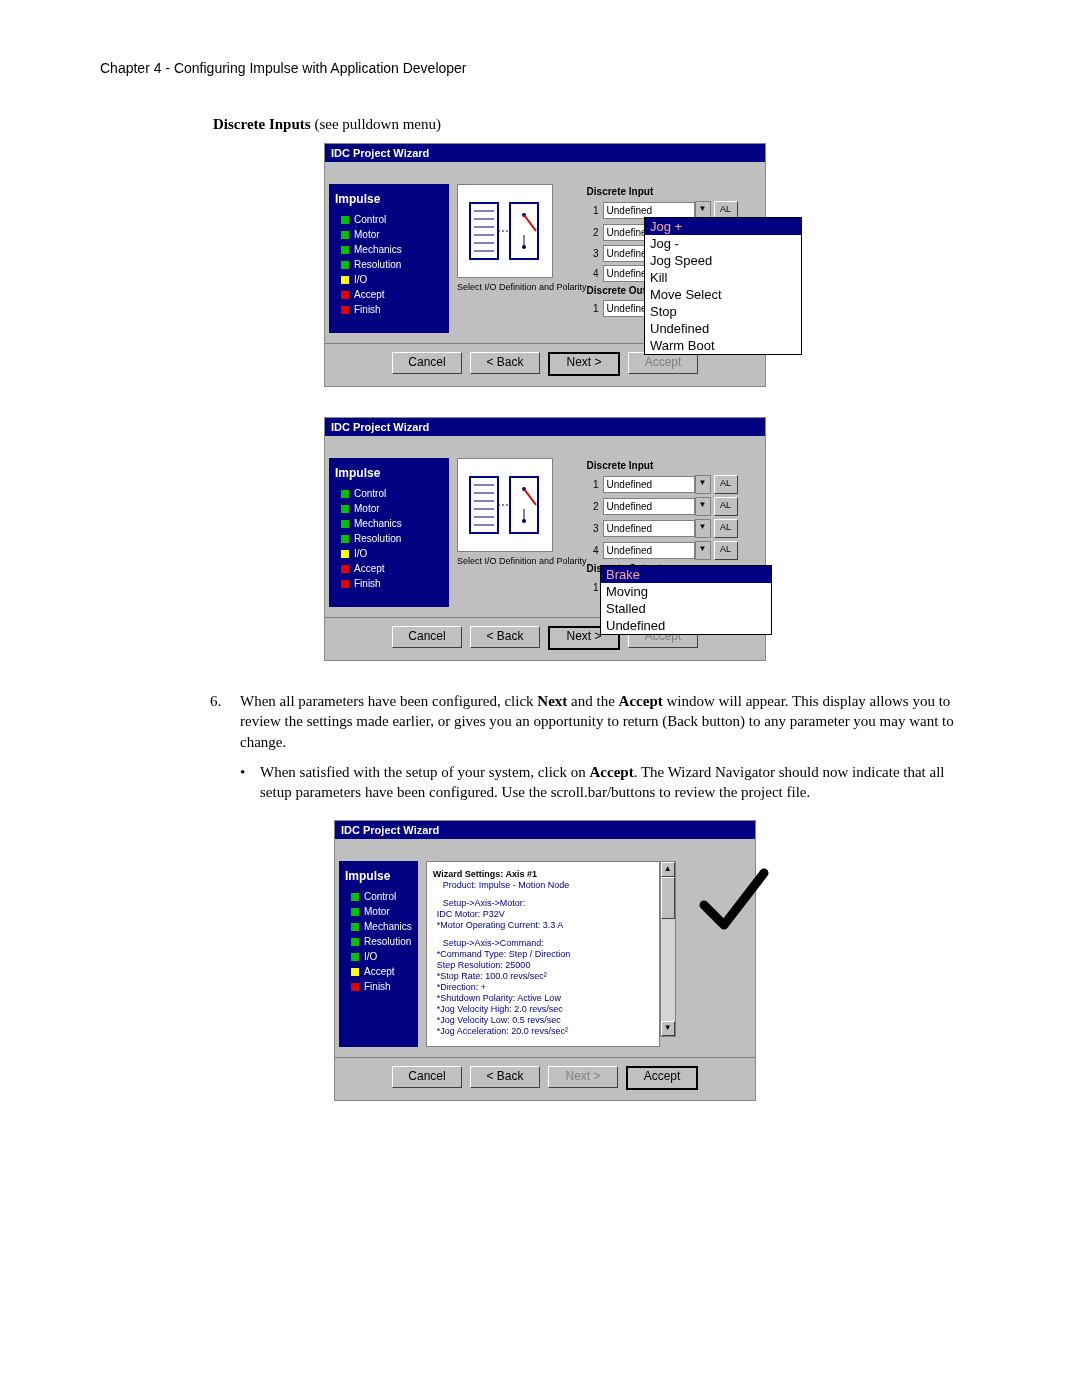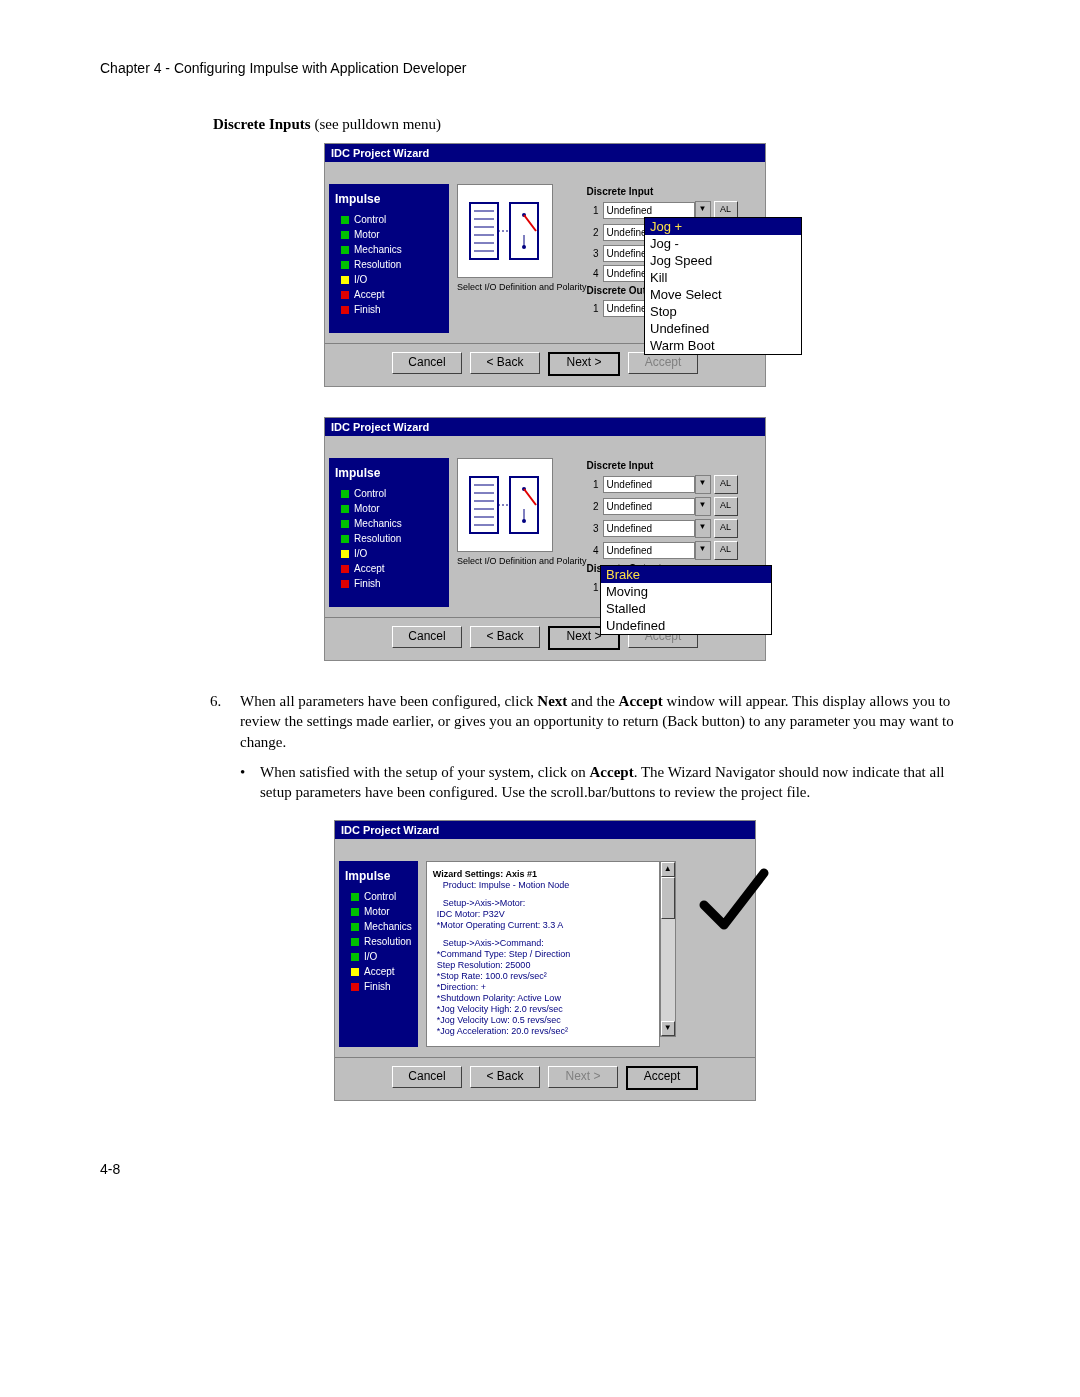--- a/index.html
+++ b/index.html
@@ -178,21 +178,21 @@
   border: 1px solid #000;
   font-family: Arial, Helvetica, sans-serif;
   font-size: 13px;
 }
 .dropdown-list .opt {
   padding: 1px 5px;
   white-space: nowrap;
 }
 .dropdown-list .opt.sel {
   background: #000080;
-  color: #fde047;
+  color: #fca5a5;
 }
 .scroll-track {
   width: 14px;
   background: #c0c0c0;
   border: 1px solid #808080;
   display: flex;
   flex-direction: column;
 }
 .scroll-btn {
   height: 13px;
@@ -581,14 +581,13 @@
       <div class="divider"></div>
       <div class="btn-row">
         <div class="btn">Cancel</div>
         <div class="btn">&lt; Back</div>
         <div class="btn disabled">Next &gt;</div>
         <div class="btn default">Accept</div>
       </div>
     </div>
   </div>
 
-  <div class="page-num">4-8</div>
 </div>
 
 </body></html>

